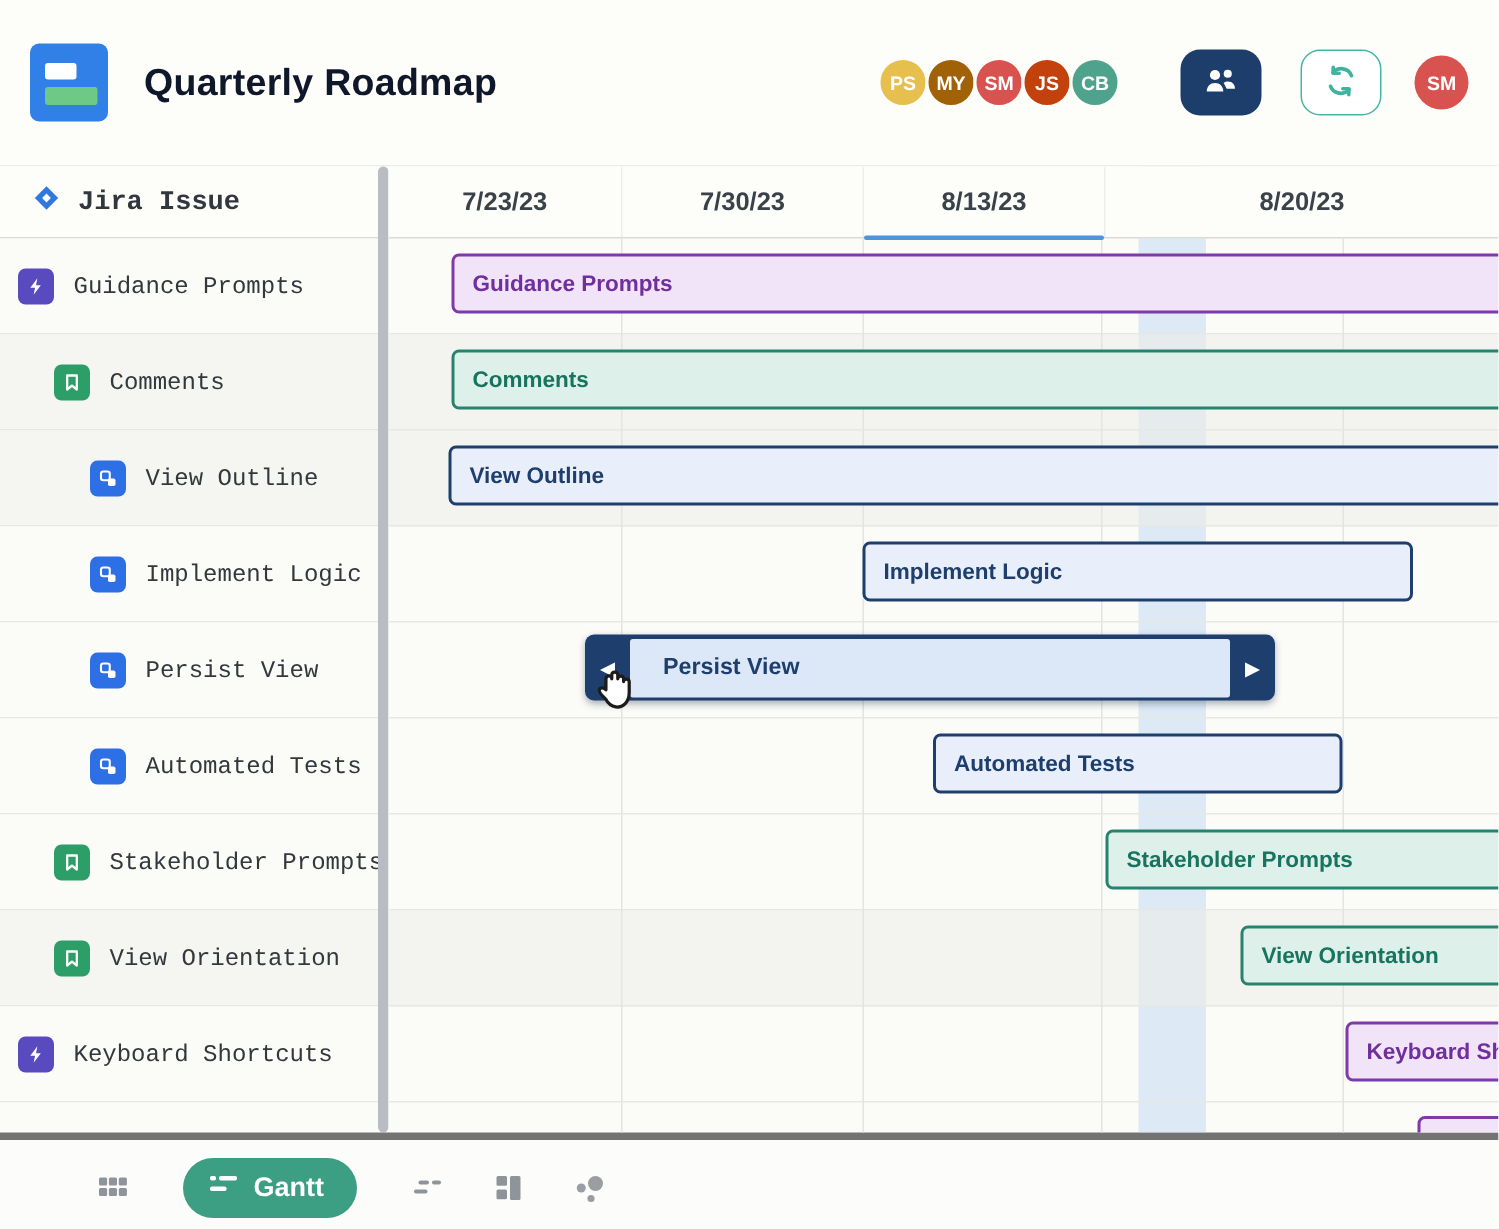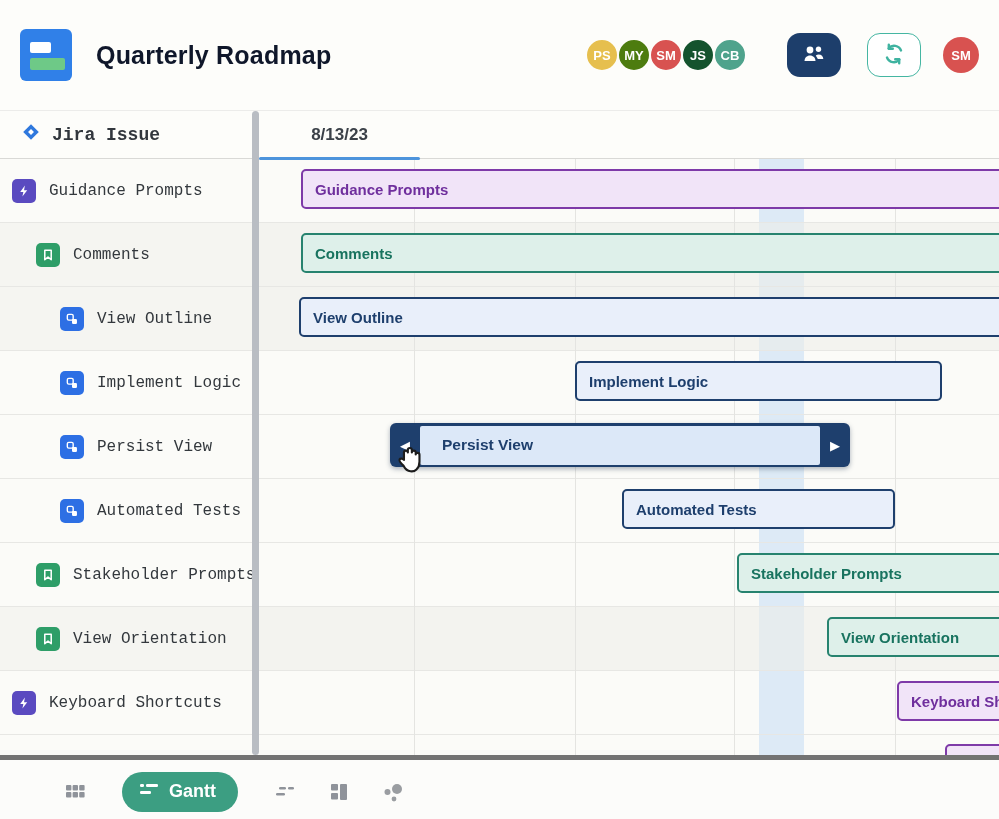--- a/index.html
+++ b/index.html
@@ -84,23 +84,23 @@
 
 <div class="topbar">
   <div class="logo">
       <span class="w"></span>
       <span class="g"></span>
     </div>
   <div class="title">Quarterly Roadmap</div>
   <div class="spacer"></div>
   <div class="avatars">
     <div class="av" style="background:#e6bf4e">PS</div>
-    <div class="av" style="background:#4d7c0f">MY</div>
+    <div class="av" style="background:#a16207">MY</div>
     <div class="av" style="background:#d85250">SM</div>
-    <div class="av" style="background:#14532d">JS</div>
+    <div class="av" style="background:#c2410c">JS</div>
     <div class="av" style="background:#4fa38c">CB</div>
   </div>
   <button class="sq-btn btn-people">
     <span>
       <svg width="26" height="22" viewBox="0 0 26 22">
           <circle cx="9" cy="7" r="3.4" fill="#fff"></circle>
           <circle cx="17.5" cy="6.2" r="2.7" fill="#fff"></circle>
           <path d="M3.5 18c0-3.4 2.4-5.6 5.5-5.6s5.5 2.2 5.5 5.6z" fill="#fff"></path>
           <path d="M14.8 12.4c.9-.7 1.8-1 2.9-1 2.6 0 4.6 1.9 4.6 4.7h-5.5" fill="#fff"></path>
         </svg>
@@ -208,21 +208,24 @@
         </span>
       <span class="slabel">Keyboard Shortcuts</span>
     </div>
     <div class="srow partial"></div>
   </div>
 
   <div class="divider"></div>
 
   <div class="right-pane">
     <div class="time-head">
+      <div class="dcell" style="width:155px">7/23/23</div>
+      <div class="dcell" style="width:161px">7/30/23</div>
       <div class="dcell sel" style="width:161px">8/13/23</div>
+      <div class="dcell" style="flex:1">8/20/23</div>
     </div>
 
     <div class="chart-body">
       <div class="today-band" style="left:500px"></div>
       <div class="gridline" style="left:155px"></div>
       <div class="gridline" style="left:316px"></div>
       <div class="gridline" style="left:475px"></div>
       <div class="gridline" style="left:636px"></div>
 
       <div class="crow">

